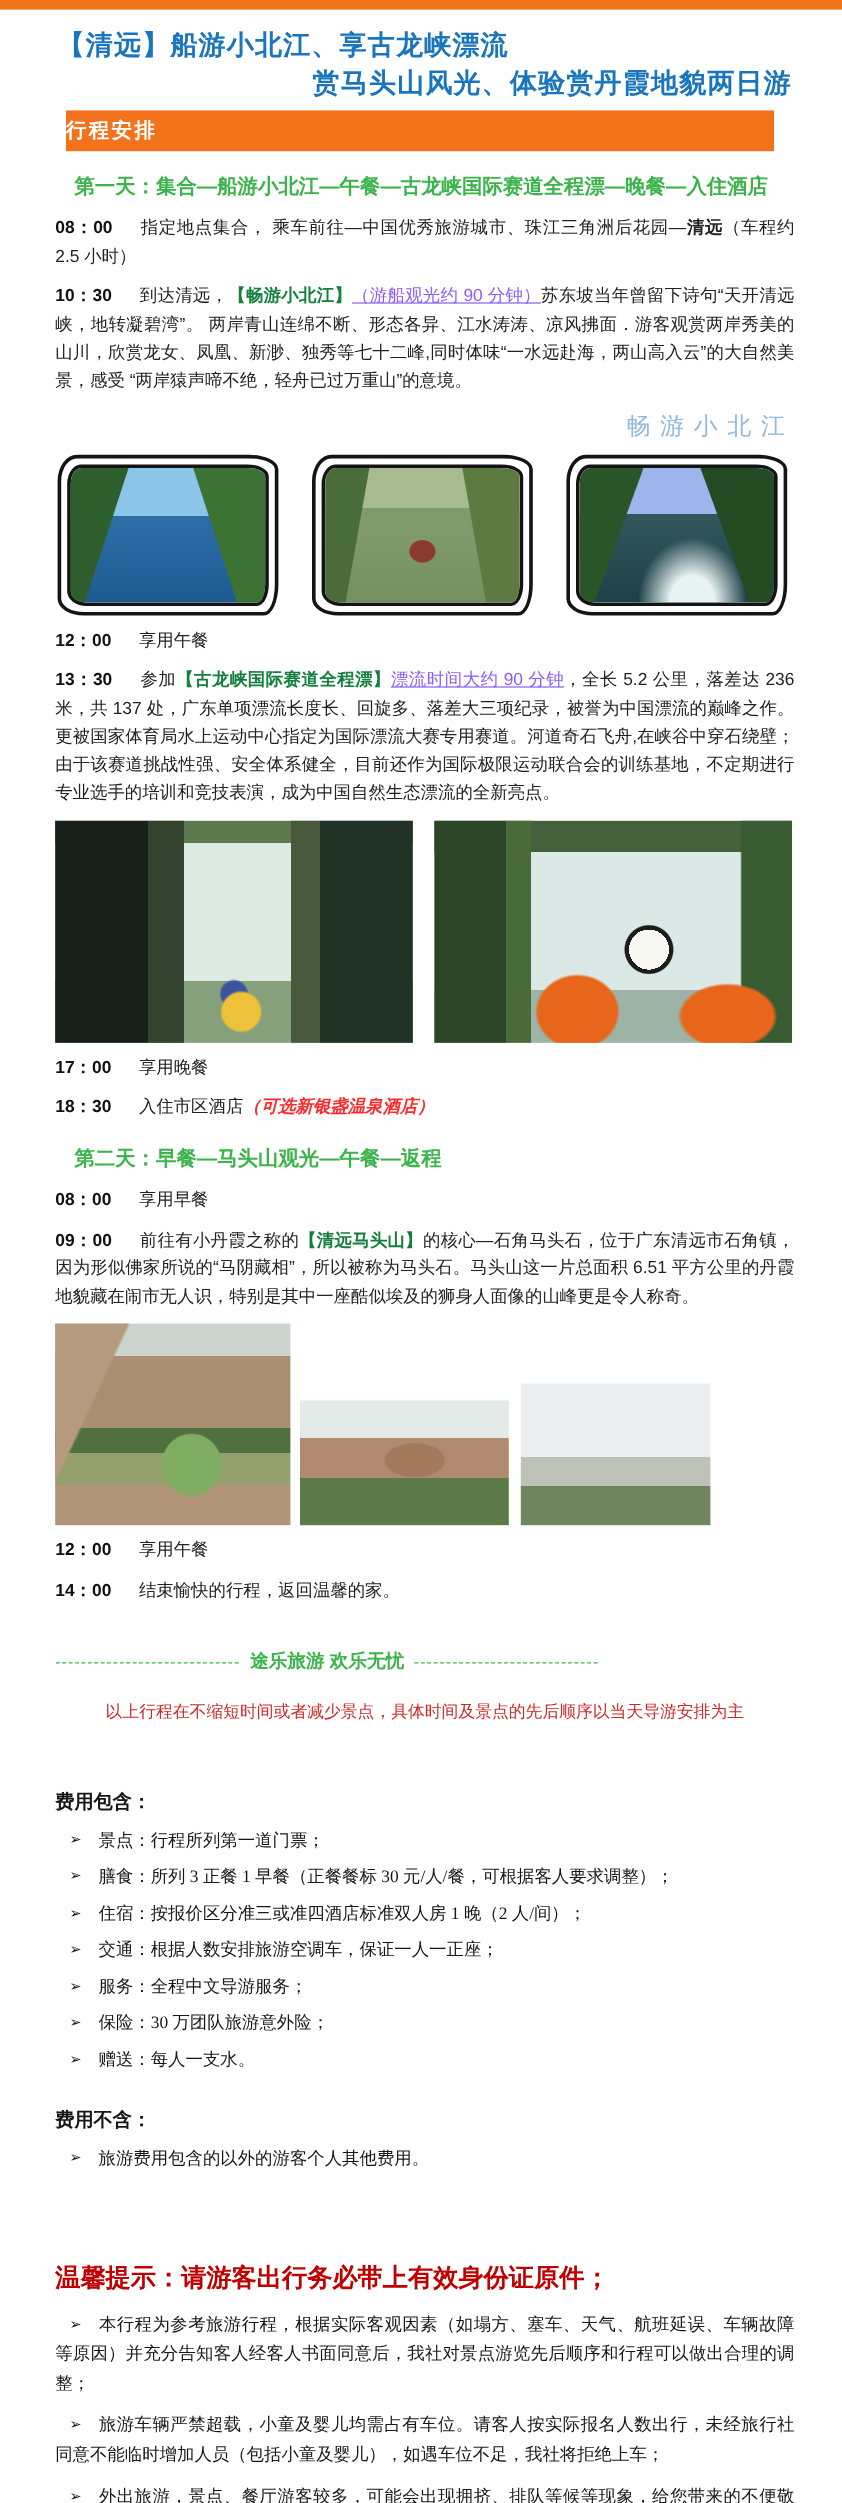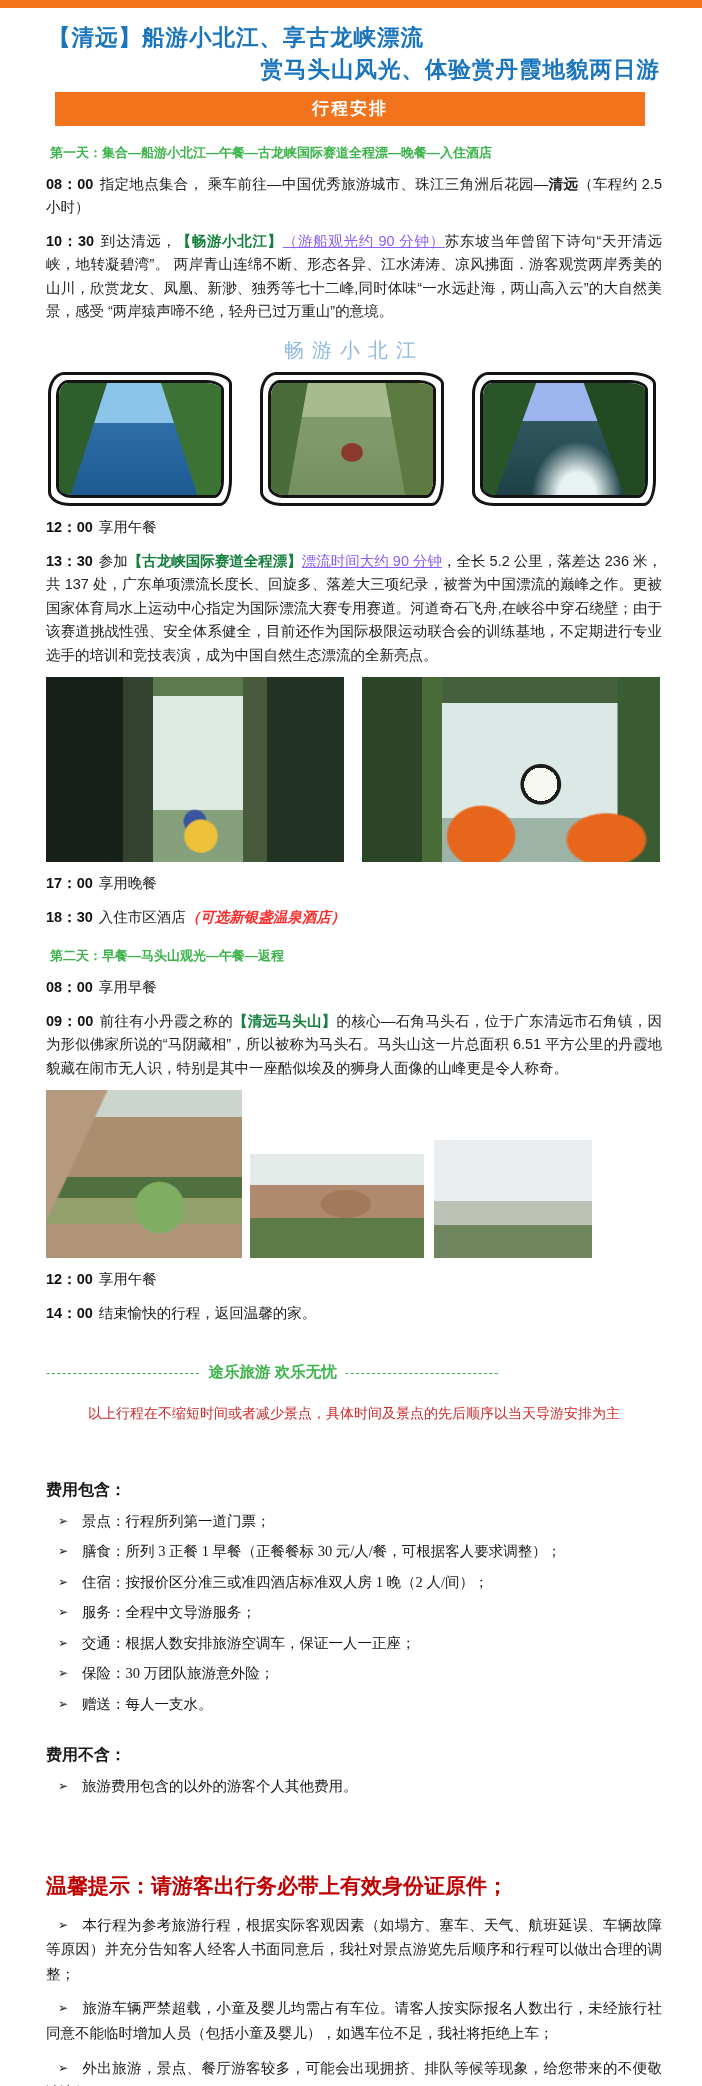--- a/index.html
+++ b/index.html
@@ -9,33 +9,33 @@
     color:#1f1f1f; position:relative; box-sizing:border-box;
   }
   .top-strip { height:8px; background:#F2731C; width:100%; }
 
   .title-block { margin:14px 42px 4px 48px; color:#1B75BC; font-weight:bold;
     font-size:22.5px; line-height:1.42; letter-spacing:1px; }
   .title-l1 { text-align:left; }
   .title-l2 { text-align:right; }
 
   .banner { margin:6px 57px 0 55px; background:#F2731C; color:#ffffff;
-    font-size:17px; font-weight:bold; text-align:center; padding:5px 0 6px; letter-spacing:2px; }
+    font-size:17px; font-weight:bold; text-align:left; padding:5px 0 6px; letter-spacing:2px; }
 
   .content { padding:0 40px 0 46px; font-size:14.5px; line-height:1.62; color:#222; }
 
-  .day-title { color:#3CB44B; font-weight:bold; font-size:13px; margin:16px 4px 4px; }
+  .day-title { color:#3CB44B; font-weight:bold; font-size:17px; margin:16px 16px 4px; }
   .row { margin:10px 0; text-align:justify; }
-  .time { font-weight:bold; color:#111; margin-right:6px; white-space:nowrap; }
+  .time { font-weight:bold; color:#111; margin-right:23px; white-space:nowrap; }
   .tag-green { color:#15803d; font-weight:bold; }
   .light-green { color:#8b5cf6;text-decoration:underline; }
   .red-bold { color:#FF2B2B; font-weight:bold;font-style:italic; }
   .bold { font-weight:bold; }
 
-  .caption-blue { color:#8FB9E0; text-align:center; font-size:20px; letter-spacing:8px;
+  .caption-blue { color:#8FB9E0; text-align:right; font-size:20px; letter-spacing:8px;
     margin:6px 0 6px; font-family:"Liberation Serif","DejaVu Serif",serif; }
 
   
   .photo-row1 { display:flex; justify-content:space-between; margin:4px 6px 6px 2px; }
   .sketch { border:3px solid #141414; border-radius:16px 24px 12px 22px / 22px 12px 26px 14px;
     padding:5px; background:#fff; width:168px; }
   .sketch-inner { border:3px solid #141414; border-radius:12px 18px 10px 16px / 16px 10px 18px 12px;
     height:112px; overflow:hidden; }
 
   .photo { width:100%; height:100%; }
@@ -169,22 +169,22 @@
 
     <div class="divider-line"><span class="dash">-----------------------------</span><span class="wordmark">途乐旅游 欢乐无忧</span><span class="dash">-----------------------------</span></div>
     <div class="notice-red">以上行程在不缩短时间或者减少景点，具体时间及景点的先后顺序以当天导游安排为主</div>
 
     <div class="serif">
       <div class="fees-title">费用包含：</div>
       <ul class="fee-list">
         <li><span class="marker">➢</span><span>景点：行程所列第一道门票；</span></li>
         <li><span class="marker">➢</span><span>膳食：所列 3 正餐 1 早餐（正餐餐标 30 元/人/餐，可根据客人要求调整）；</span></li>
         <li><span class="marker">➢</span><span>住宿：按报价区分准三或准四酒店标准双人房 1 晚（2 人/间）；</span></li>
+        <li><span class="marker">➢</span><span>交通：根据人数安排旅游空调车，保证一人一正座；</span></li>
         <li><span class="marker">➢</span><span>服务：全程中文导游服务；</span></li>
-        <li><span class="marker">➢</span><span>交通：根据人数安排旅游空调车，保证一人一正座；</span></li>
         <li><span class="marker">➢</span><span>保险：30 万团队旅游意外险；</span></li>
         <li><span class="marker">➢</span><span>赠送：每人一支水。</span></li>
       </ul>
 
       <div class="excl-title">费用不含：</div>
       <ul class="fee-list">
         <li><span class="marker">➢</span><span>旅游费用包含的以外的游客个人其他费用。</span></li>
       </ul>
 
       <div class="tips-title">温馨提示：请游客出行务必带上有效身份证原件；</div>

